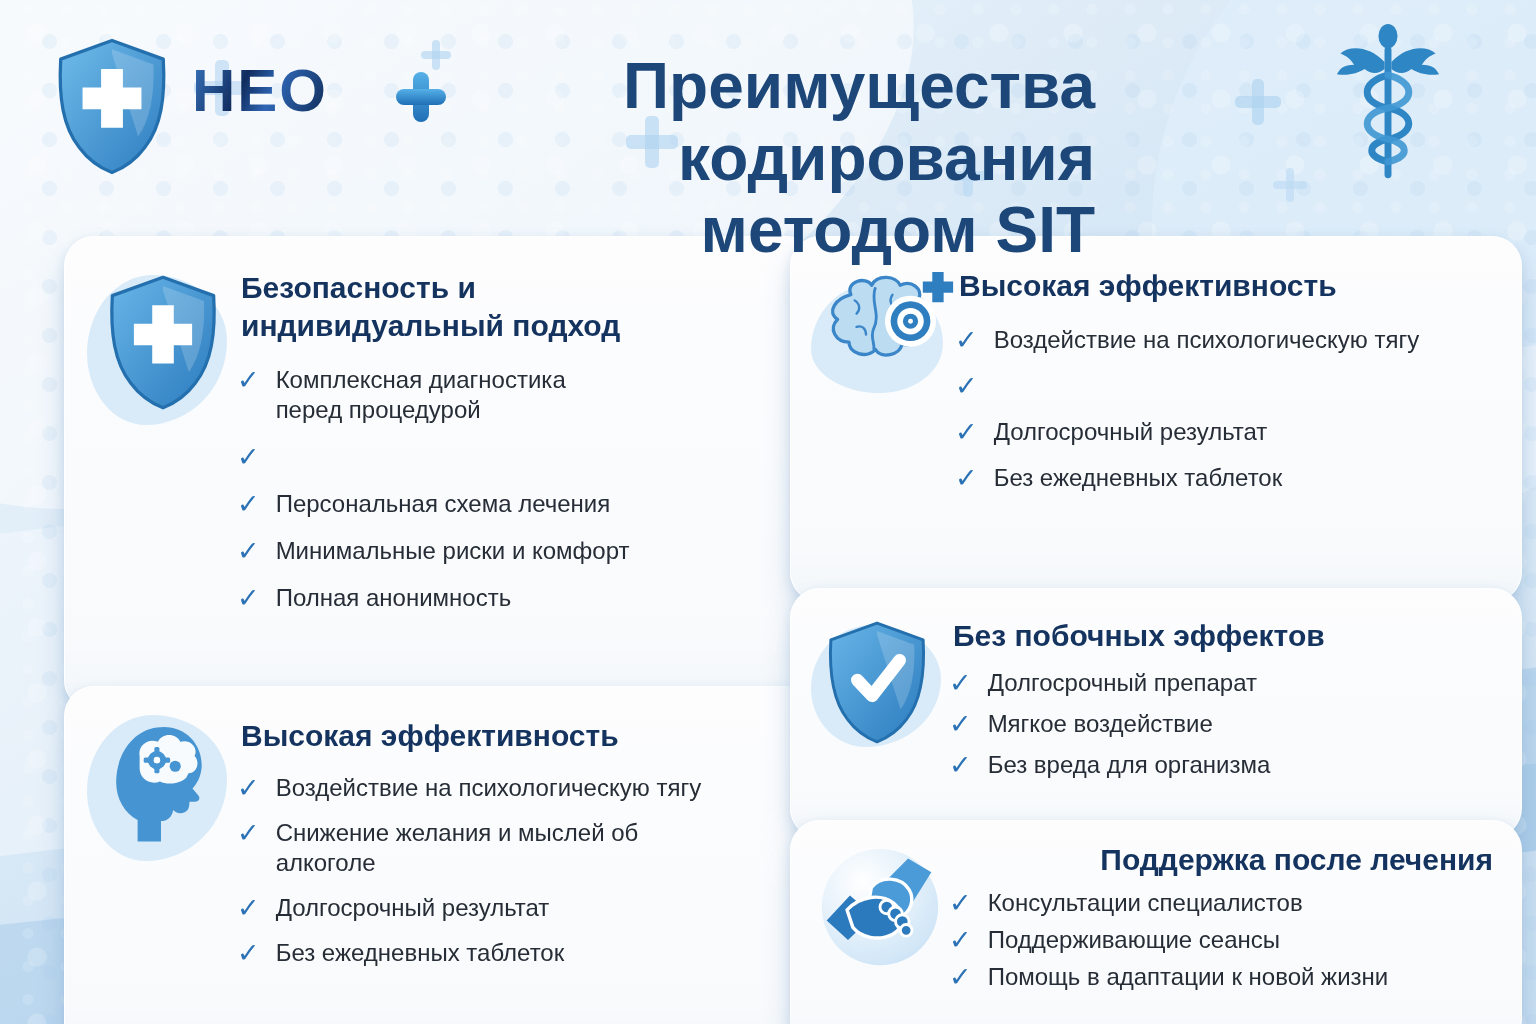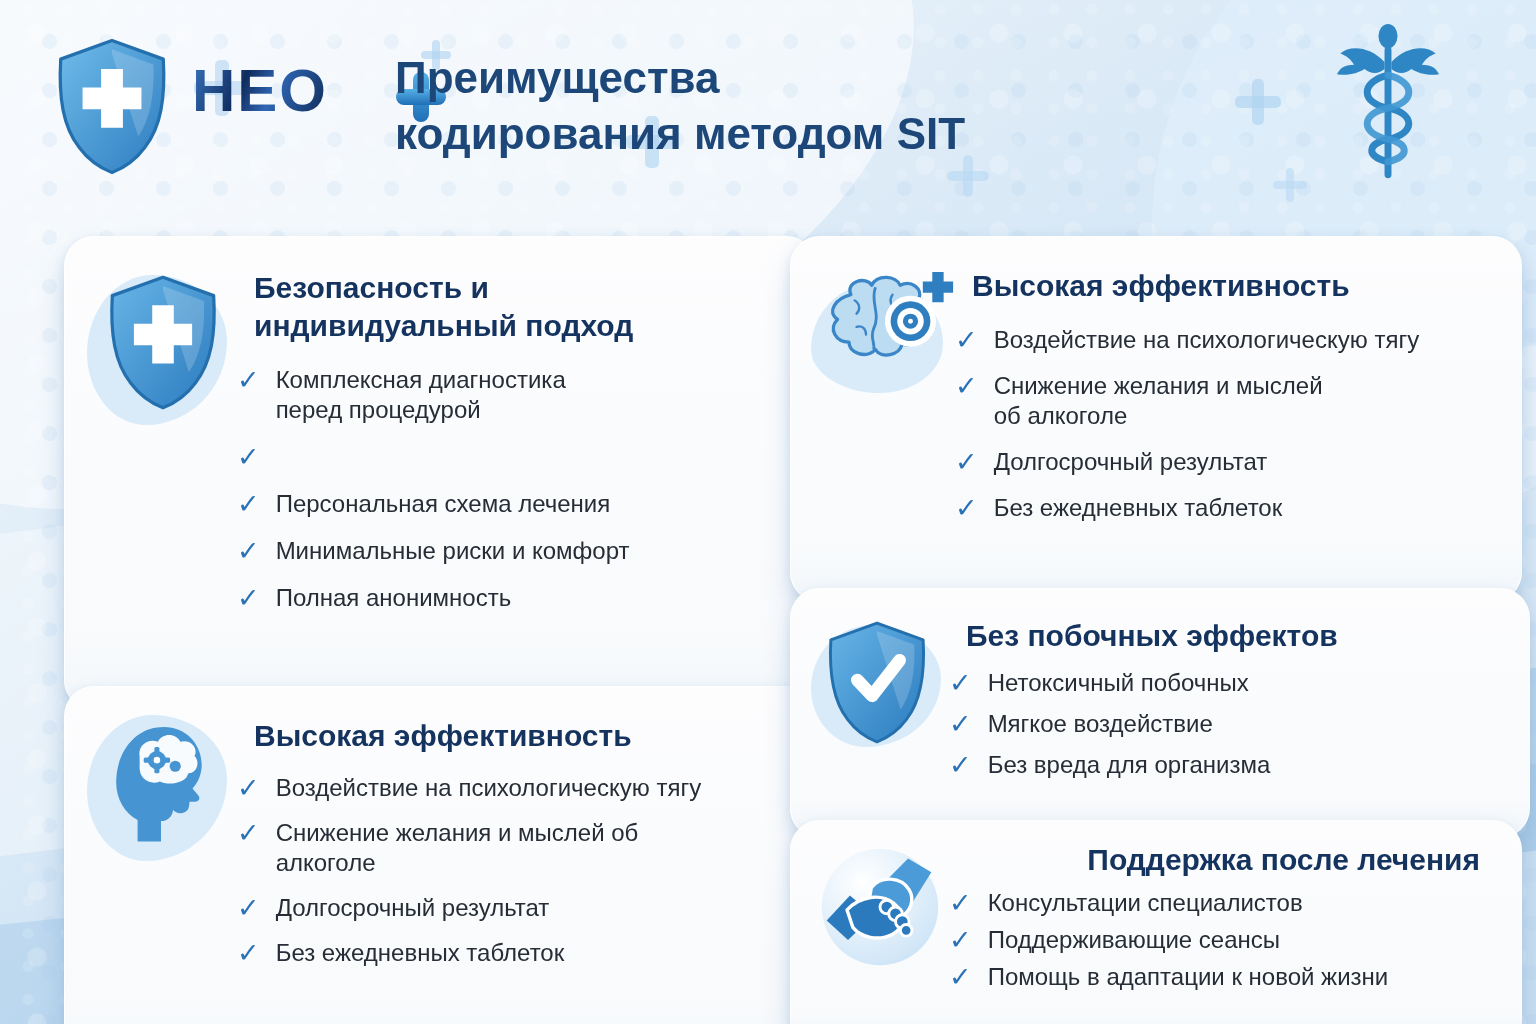--- a/index.html
+++ b/index.html
@@ -29,49 +29,49 @@
     color:#16396b;
     background-image:linear-gradient(115deg,#3a77c2 0%,#102c5e 38%,#2f66b4 58%,#0d2750 100%);
     -webkit-background-clip:text;background-clip:text;-webkit-text-fill-color:transparent;
     display:flex;align-items:flex-start;}
   .logo-plus{position:absolute;left:396px;top:72px;width:50px;height:50px;z-index:4;color:#2f8fd8;}
   .logo-plus::before{content:"";position:absolute;left:34%;top:0;width:32%;height:100%;border-radius:10px;
     background:linear-gradient(#56b0e7,#1f6fb6);}
   .logo-plus::after{content:"";position:absolute;top:34%;left:0;height:32%;width:100%;border-radius:10px;
     background:linear-gradient(#56b0e7,#1f6fb6);}
   h1.page-title{position:absolute;left:395px;top:50px;width:700px;margin:0;z-index:4;
-    text-align:left;font-size:44px;line-height:56px;font-weight:bold;color:#1c4778;white-space:pre-line;}
+    text-align:right;font-size:64px;line-height:72px;font-weight:bold;color:#1c4778;white-space:pre-line;}
   .caduceus{position:absolute;left:1336px;top:20px;width:104px;height:176px;z-index:4;}
 
   
   .card{position:absolute;z-index:3;display:flex;
     background:linear-gradient(180deg,#fdfdfe 0%,#f8fafc 86%,#f2f7fb 100%);
     border:1px solid rgba(255,255,255,.9);
     border-radius:30px;
     box-shadow:0 18px 30px -6px rgba(118,158,201,.45),0 4px 12px rgba(140,175,210,.28);}
   .icon-wrap{position:relative;flex:0 0 146px;}
   .card.right .icon-wrap{flex:0 0 134px;}
   .icon-blob{position:absolute;left:-4px;top:12px;width:140px;height:128px;background:#d9ebf9;
     border-radius:47% 53% 58% 42% / 52% 44% 56% 48%;}
   .icon-wrap svg{position:relative;}
   .card-content{flex:1;min-width:0;}
-  .card h2{margin:6px 17px 0;font-size:30px;line-height:38px;font-weight:bold;color:#14335f;white-space:pre-line;}
+  .card h2{margin:6px 4px 0;font-size:30px;line-height:38px;font-weight:bold;color:#14335f;white-space:pre-line;}
   .card ul{list-style:none;margin:20px 0 0;padding:0;}
   .card li{display:flex;align-items:flex-start;font-size:24px;line-height:30px;color:#262d36;}
   .check{flex:0 0 auto;color:#2a72b5;font-weight:bold;font-size:27px;line-height:30px;margin-right:16px;
     font-family:"DejaVu Sans","Liberation Sans",sans-serif;}
   .item-text{white-space:pre-line;}
 
   .card.c1{left:64px;top:236px;width:698px;height:426px;padding:26px 26px 20px 26px;}
   .card.c1 ul{margin-top:20px}.card.c1 li{margin-bottom:17px}
   .card.c2{left:64px;top:686px;width:698px;height:330px;padding:24px 26px 18px 26px;}
   .card.c2 ul{margin-top:18px}.card.c2 li{margin-bottom:15px}
   .card.c3{left:790px;top:236px;width:682px;height:322px;padding:24px 24px 18px 24px;}
   .card.c3 ul{margin-top:20px}.card.c3 li{margin-bottom:16px}
-  .card.c4{left:790px;top:588px;width:682px;height:212px;padding:22px 32px 14px 24px;}
+  .card.c4{left:790px;top:588px;width:682px;height:212px;padding:22px 24px 14px 24px;}
   .card.c4 ul{margin-top:13px}.card.c4 li{margin-bottom:11px}
   .card.c5{left:790px;top:820px;width:682px;height:196px;padding:18px 24px 12px 24px;}
   .card.c5 ul{margin-top:9px}.card.c5 li{margin-bottom:7px}
   .card.c5 h2{margin-top:2px;text-align:right;}
 </style>
 </head>
 <body>
 
 <div id="stage">
 
@@ -221,22 +221,20 @@
     </div>
     <div class="card-content">
       <h2>Высокая эффективность</h2>
       <ul>
           <li>
             <span class="check">✓</span>
             <span class="item-text">Воздействие на психологическую тягу</span>
           </li>
           <li>
             <span class="check">✓</span>
-            <span class="item-text">Снижение желания и мыслей
-об алкоголе</span>
           </li>
           <li>
             <span class="check">✓</span>
             <span class="item-text">Долгосрочный результат</span>
           </li>
           <li>
             <span class="check">✓</span>
             <span class="item-text">Без ежедневных таблеток</span>
           </li>
         </ul>
@@ -256,21 +254,21 @@
         <path d="M55 4 L102 21 C104 56 100 83 85 102 C74 117 60 123 55 125 C50 123 36 117 25 102 C10 83 6 56 8 21 Z" fill="url(#gsh3)" stroke="#2470ae" stroke-width="3" stroke-linejoin="round"></path>
         <path d="M55 12 L93 26 C94 54 90 76 79 92 L55 16 Z" fill="#ffffff" opacity=".18"></path>
         <path d="M35 62 L50 78 L78 42" stroke="#ffffff" stroke-width="13" fill="none" stroke-linecap="round" stroke-linejoin="round"></path>
       </svg>
     </div>
     <div class="card-content">
       <h2>Без побочных эффектов</h2>
       <ul>
           <li>
             <span class="check">✓</span>
-            <span class="item-text">Нетоксичный побочных</span>
+            <span class="item-text">Долгосрочный препарат</span>
           </li>
           <li>
             <span class="check">✓</span>
             <span class="item-text">Мягкое воздействие</span>
           </li>
           <li>
             <span class="check">✓</span>
             <span class="item-text">Без вреда для организма</span>
           </li>
         </ul>

